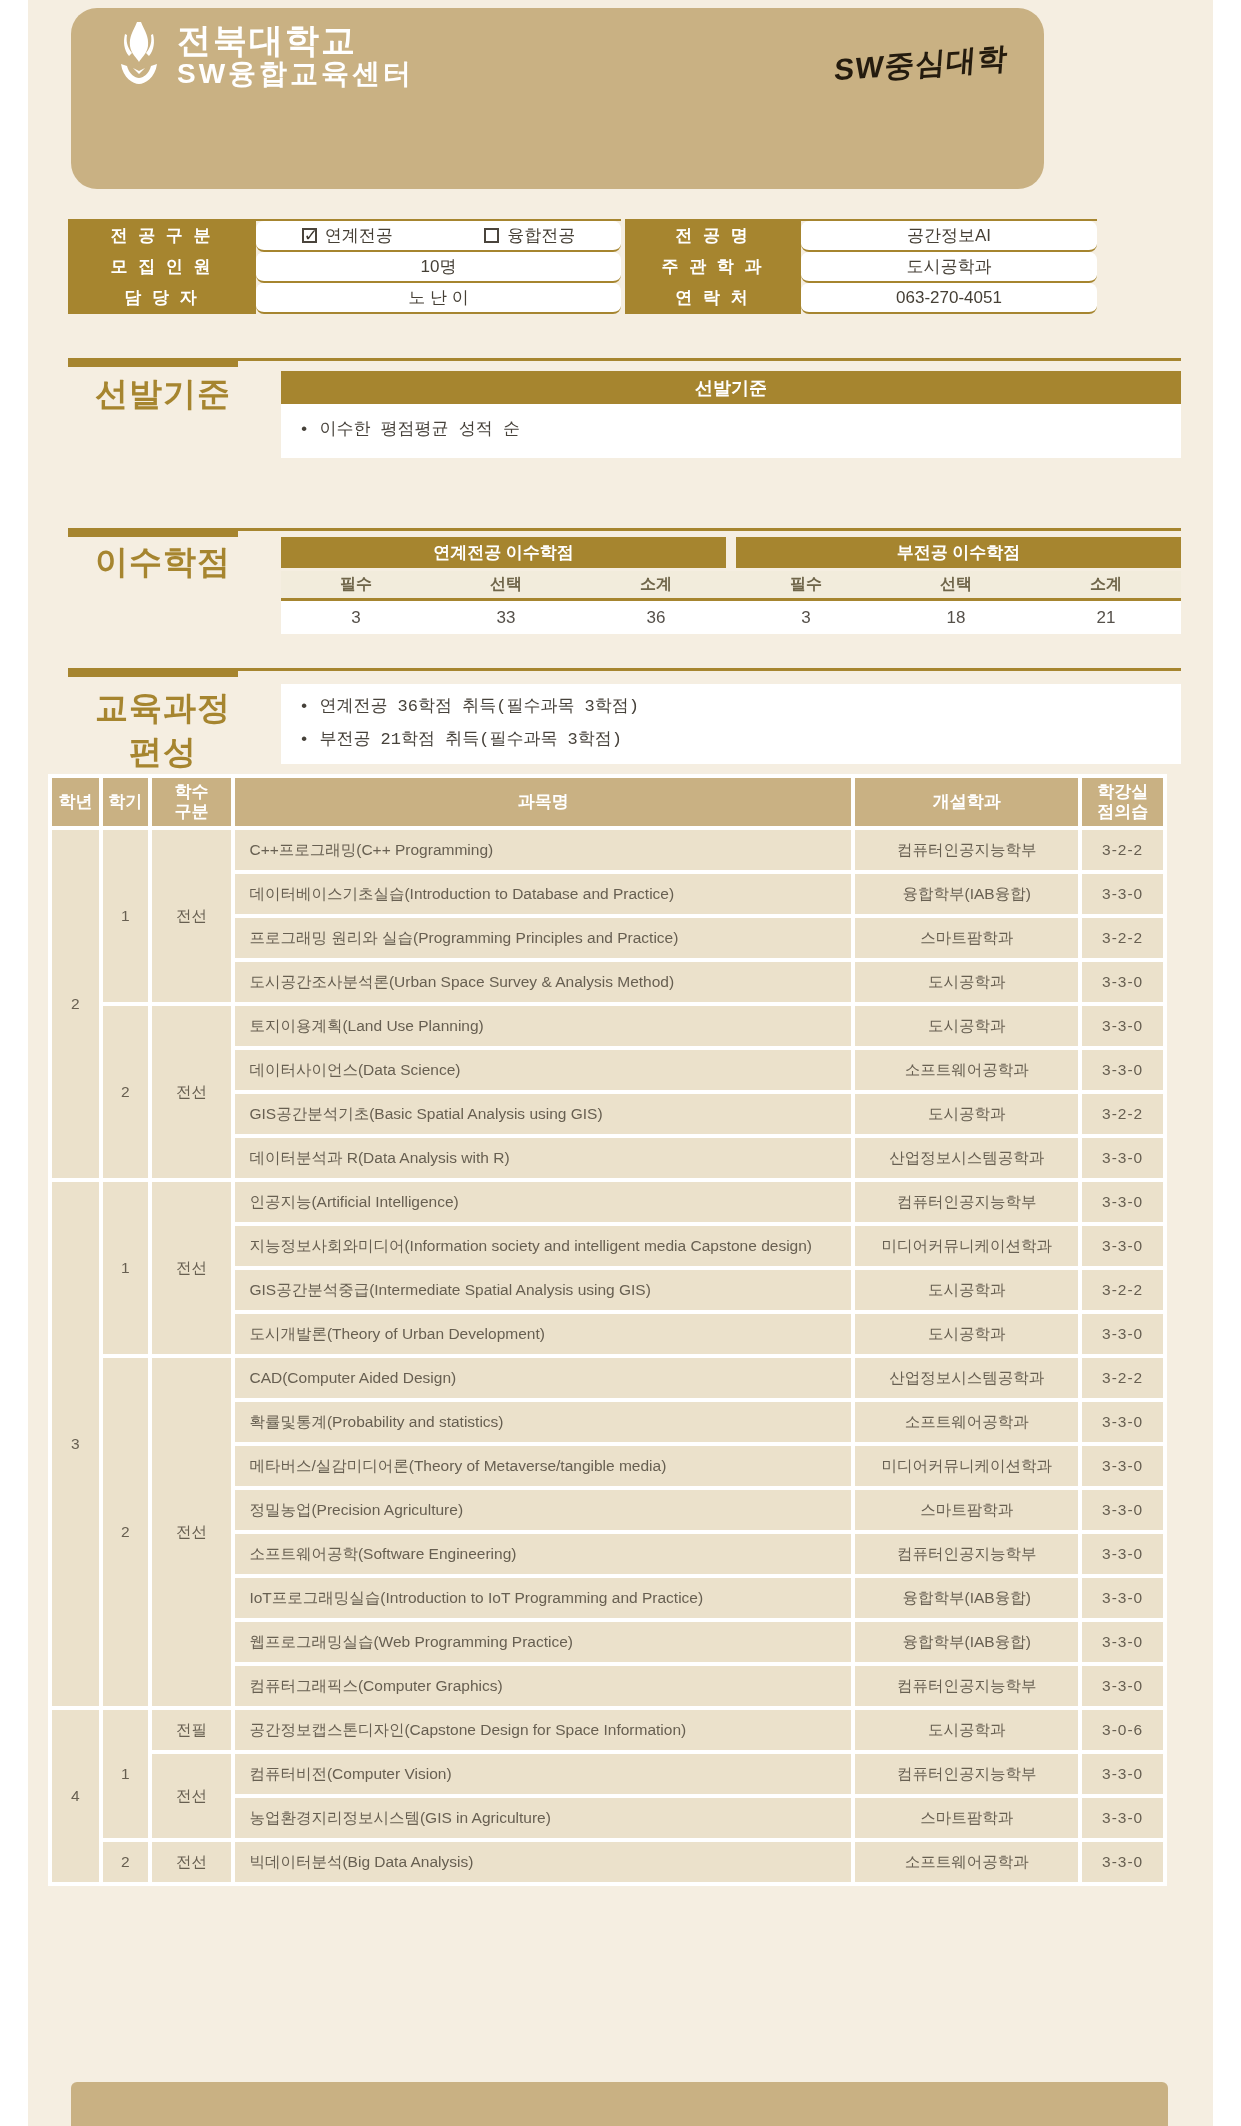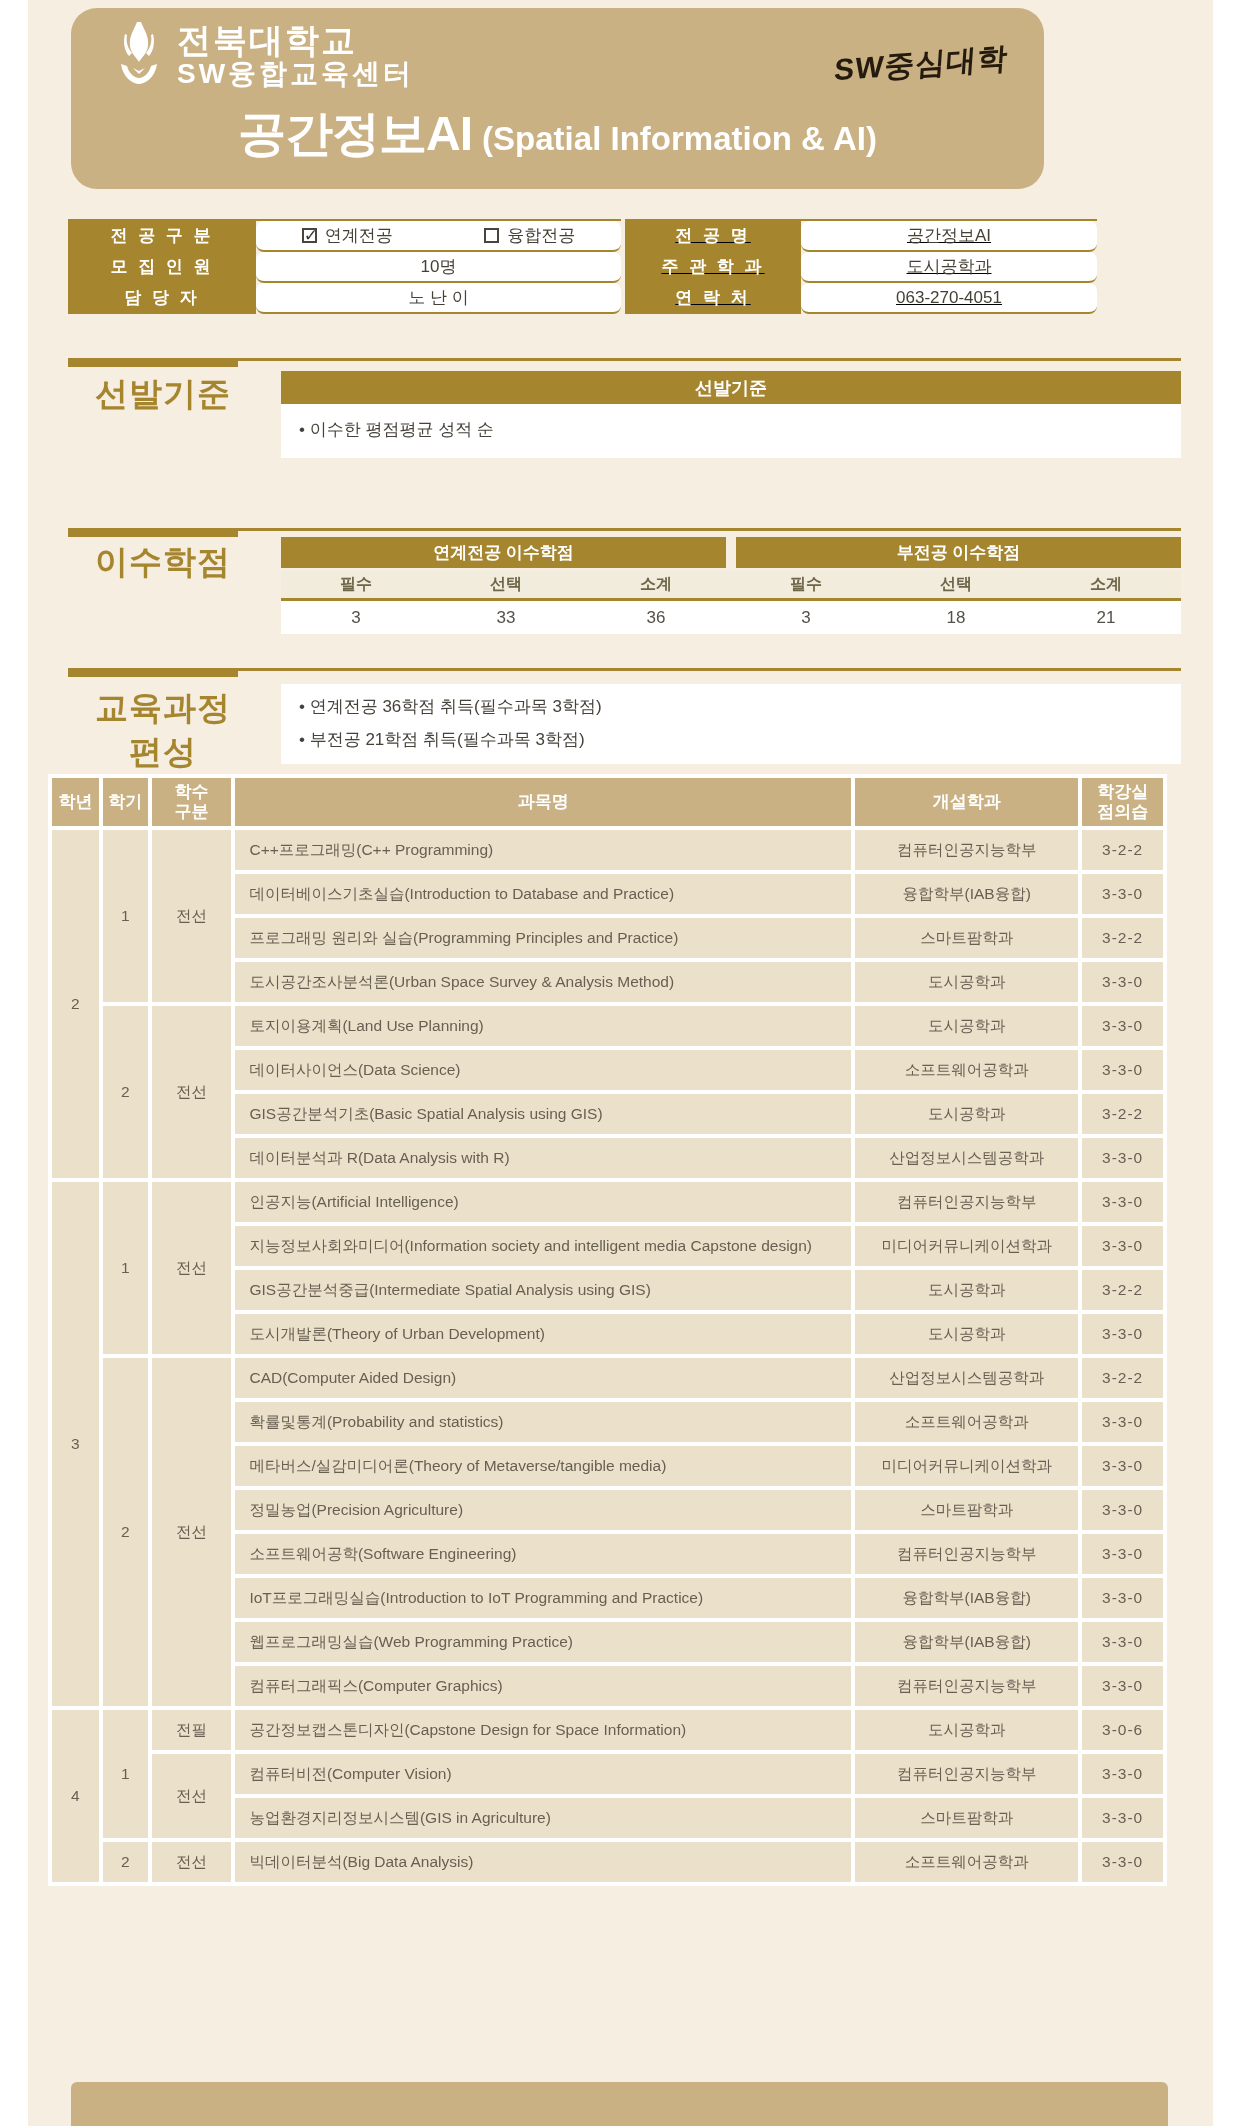--- a/index.html
+++ b/index.html
@@ -15,41 +15,41 @@
   .logo-text .center { font-size:28px; font-weight:700; letter-spacing:3px; line-height:28px; }
   .badge { position:absolute; right:36px; top:36px; color:#241b0e; font-size:30px; font-weight:700; transform:rotate(-4deg) skewX(-8deg); letter-spacing:1px; }
   .band-title { position:absolute; left:0; right:0; top:94px; text-align:center; color:#fff; white-space:nowrap; }
   .title-ko { font-size:48px; font-weight:900; letter-spacing:-1px; }
   .title-en { font-size:33px; font-weight:800; margin-left:10px; }
 
   
   .overview { position:absolute; left:60px; top:219px; width:1121px; display:flex; gap:4px;padding-left:8px; }
   .ov-half { border-top:2px solid #a6852f; display:grid; }
   .ov-left  { width:553px; grid-template-columns:188px 1fr; }
-  .ov-right { width:472px; grid-template-columns:176px 1fr;text-decoration:underline; }
+  .ov-right { width:472px; grid-template-columns:176px 1fr; }
   .ov-label { background:#a6852f; color:#fff; font-weight:700; font-size:17px; letter-spacing:3px;
               display:flex; align-items:center; justify-content:center; height:31px; border-bottom:2px solid #a6852f; }
   .ov-value { background:#fff; color:#453f35; font-size:17px; display:flex; align-items:center; justify-content:center; height:31px; border-bottom:2px solid #a6852f;border-radius:8px; }
   .ov-check { justify-content:space-around; }
   .opt { display:flex; align-items:center; gap:8px; }
   .box { width:15px; height:15px; border:2px solid #4a443c; background:#fff; position:relative; }
   .box.checked::after { content:"✓"; position:absolute; left:0px; top:-5px; font-size:17px; font-weight:700; color:#3c362e; }
 
   
   .rule { position:absolute; left:68px; width:1113px; height:9px; }
   .rule::before { content:""; position:absolute; left:0; right:0; top:0; height:3px; background:#a6852f; }
   .rule::after  { content:""; position:absolute; left:0; top:0; width:170px; height:9px; background:#a6852f; }
   .sec-title { position:absolute; color:#a6852f; font-size:33px; font-weight:800; letter-spacing:1px; width:190px; text-align:center; }
   .pre { white-space:pre-line; }
 
   
   .sel-table { position:absolute; left:281px; top:371px; width:900px; }
   .gold-bar { height:33px; background:#a6852f; color:#fff; font-size:18px; font-weight:700; display:flex; align-items:center; justify-content:center; }
   .sel-body { background:#fff; padding:9px 0 11px 18px; }
-  .bullet { font-size:17px; color:#46413a; line-height:34px; }
+  .bullet { font-size:17px; color:#46413a; line-height:34px;font-family:Liberation Mono, monospace; }
   .bullet::before { content:"• "; }
 
   
   .cr-table { position:absolute; left:281px; top:537px; width:900px; }
   .cr-groups { display:flex; gap:10px; margin-bottom:3px; }
   .cr-groups .gold-bar { flex:1; height:31px; font-size:17px; }
   .cr-sub { display:flex; background:#f2ecdc; height:30px; border-bottom:3px solid #a6852f; }
   .cr-sub span { flex:1; display:flex; align-items:center; justify-content:center; font-size:16px; color:#6f6549; font-weight:700; }
   .cr-vals { display:flex; background:#fff; height:33px; }
   .cr-vals span { flex:1; display:flex; align-items:center; justify-content:center; font-size:17px; color:#55504a; }
@@ -86,23 +86,20 @@
           <path d="M8 44 C10 58 20 64 26 64 C32 64 42 58 44 44 L38 46 C36 54 30 58 26 58 C22 58 16 54 14 46 Z"></path>
           <path d="M20 48 L26 54 L32 48 L26 51 Z"></path>
         </g>
       </svg>
       <div class="logo-text">
         <div class="univ">전북대학교</div>
         <div class="center">SW융합교육센터</div>
       </div>
     </div>
     <div class="badge">SW중심대학</div>
-    <div class="band-title">
-      <span class="title-ko">공간정보AI</span><span class="title-en">(Spatial Information &amp; AI)</span>
-    </div>
   </div>
 
   <div class="overview">
     <div class="ov-half ov-left">
       <div class="ov-label">전 공 구 분</div>
       <div class="ov-value ov-check">
         <span class="opt">
           <span class="box checked"></span>
           <span>연계전공</span>
         </span>

